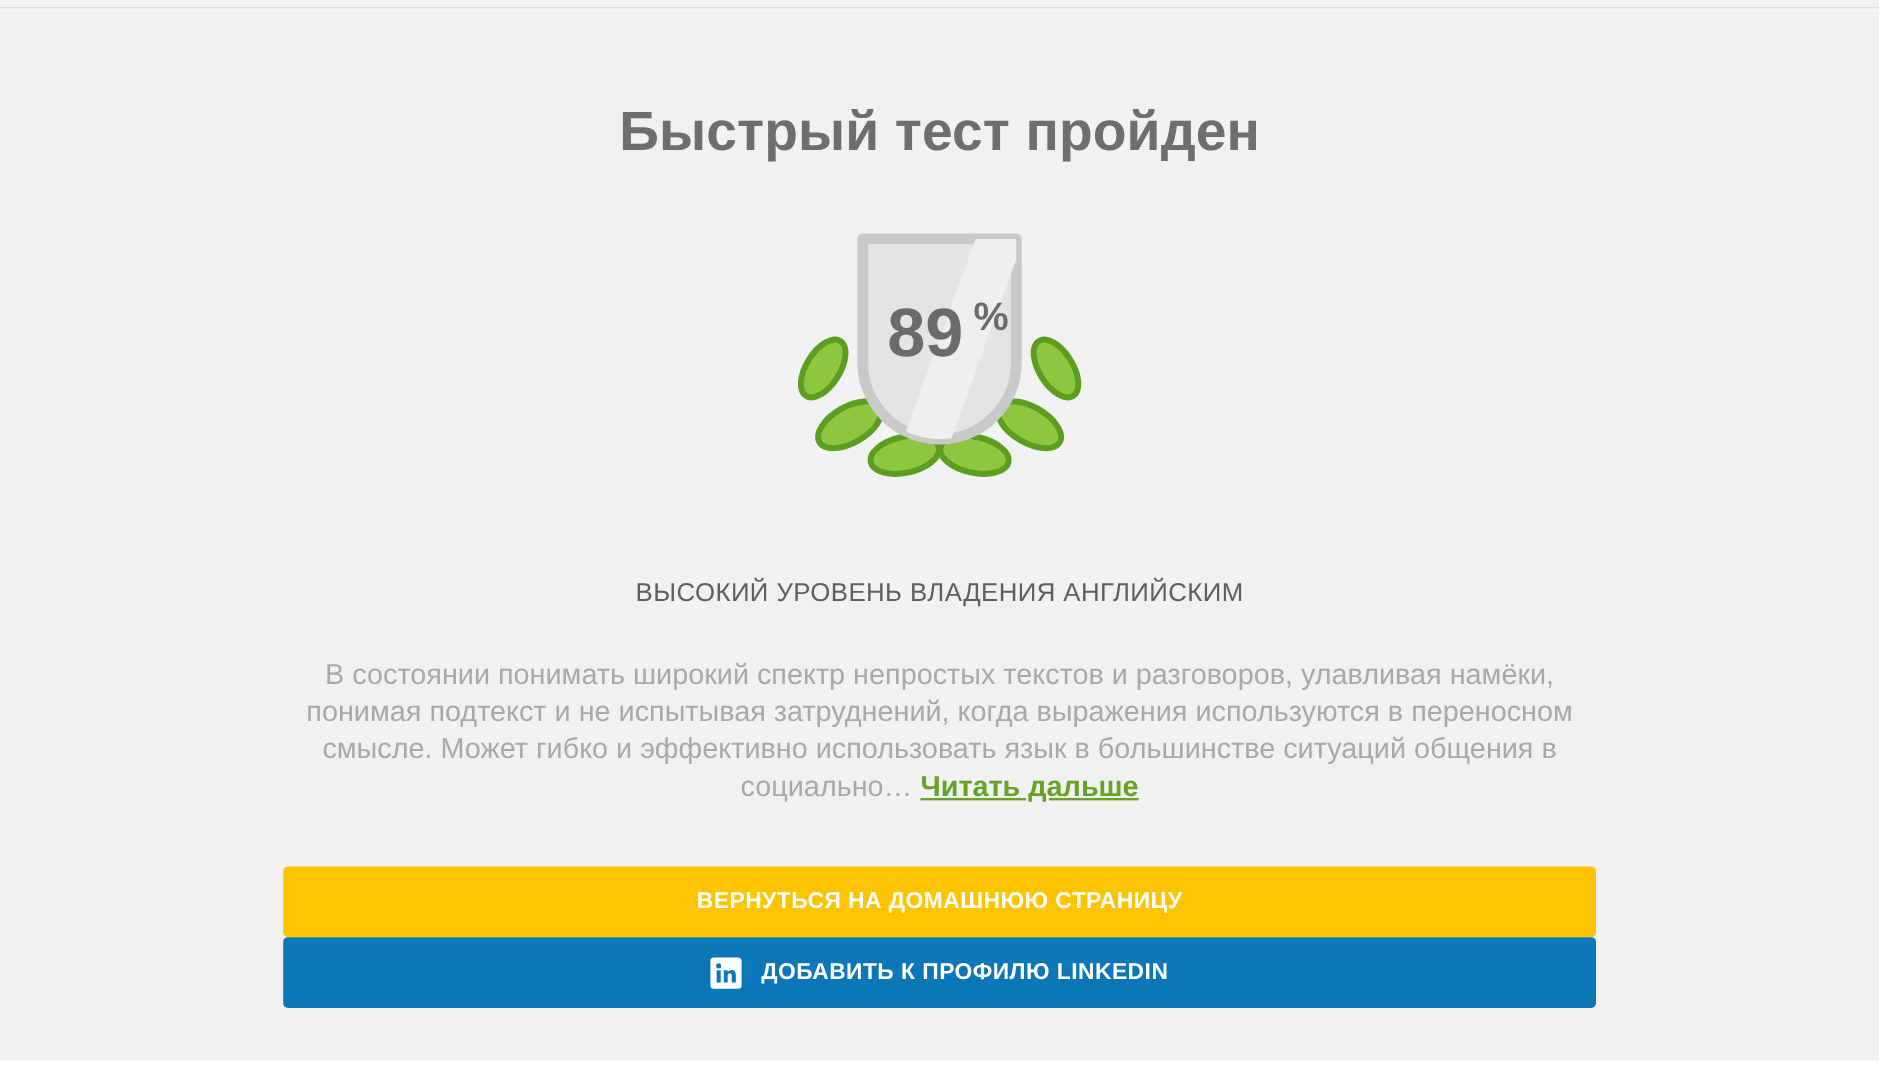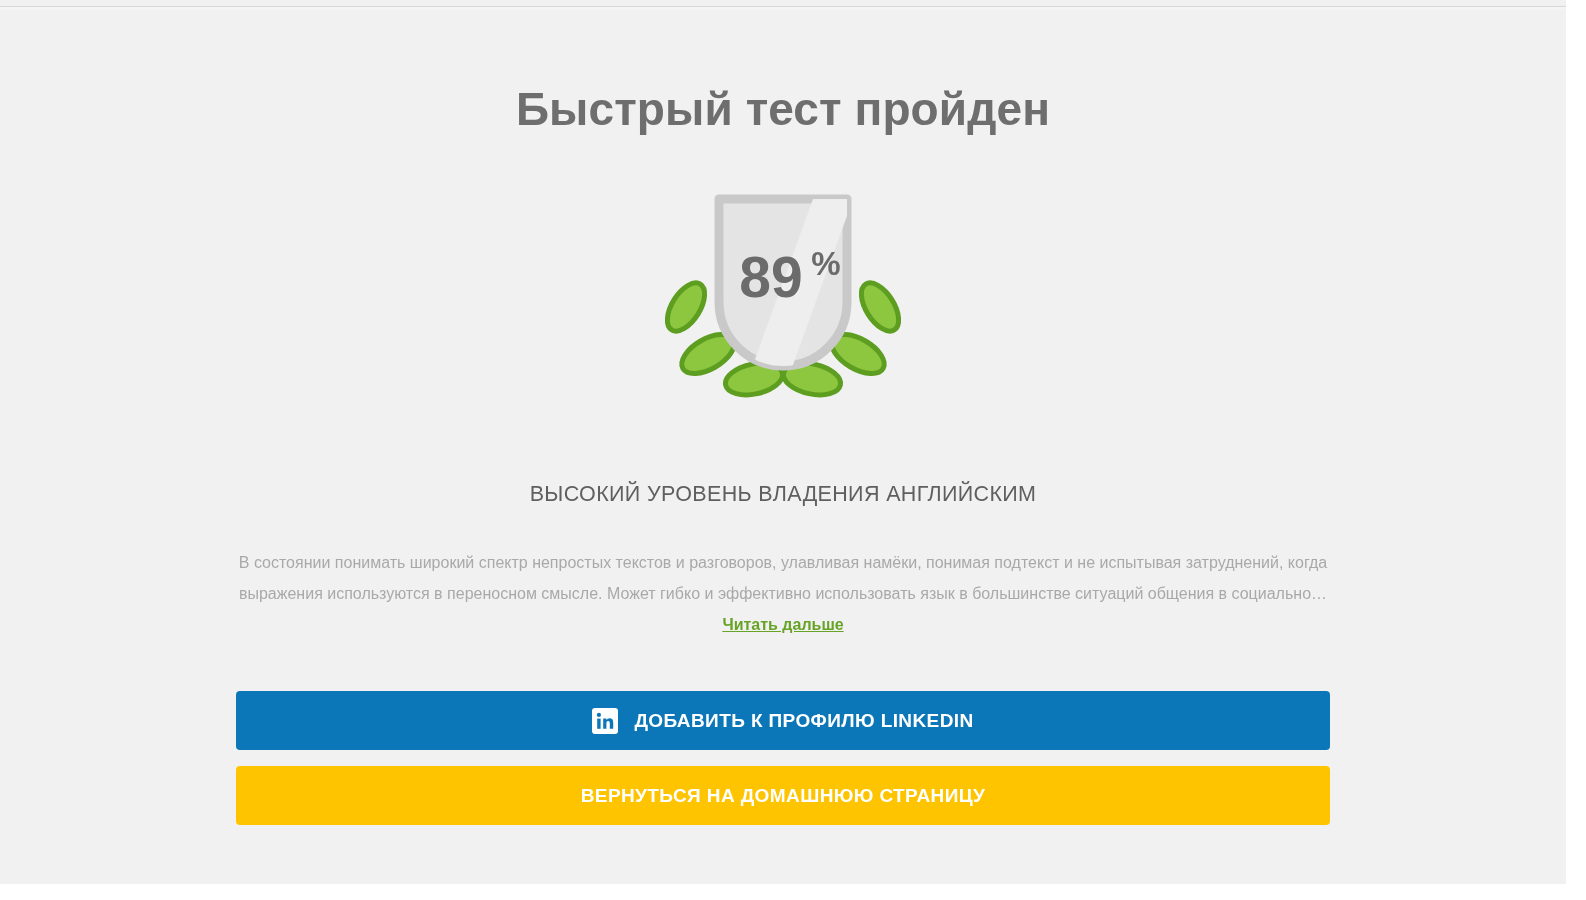--- a/index.html
+++ b/index.html
@@ -80,21 +80,21 @@
     font-weight: 400;
     color: #5f5f5f;
     letter-spacing: 0.35px;
     text-transform: uppercase;
   }
 
   .description {
     margin: 40px auto 0 auto;
     width: 1100px;
     text-align: center;
-    font-size: 16px;
+    font-size: 24px;
     line-height: 31px;
     color: #a9a9a9;
     font-weight: 400;
   }
   .read-more {
     color: #67a327;
     text-decoration: underline;
     font-weight: 600;
     white-space: nowrap;
     cursor: pointer;
@@ -206,33 +206,33 @@
     </div>
 
     <h2 class="level-title">ВЫСОКИЙ УРОВЕНЬ ВЛАДЕНИЯ АНГЛИЙСКИМ</h2>
 
     <p class="description">
       <span>В состоянии понимать широкий спектр непростых текстов и разговоров, улавливая намёки, понимая подтекст и не испытывая затруднений, когда выражения используются в переносном смысле. Может гибко и эффективно использовать язык в большинстве ситуаций общения в социально…</span>
       <span class="read-more">Читать дальше</span>
     </p>
 
     <div class="buttons">
+      <button class="btn btn-home">
+        <span>ВЕРНУТЬСЯ НА ДОМАШНЮЮ СТРАНИЦУ</span>
+      </button>
+
       <button class="btn btn-linkedin">
         <span class="li-icon">
           <svg width="20" height="20" viewBox="0 0 20 20" xmlns="http://www.w3.org/2000/svg">
             <rect x="2.2" y="7.6" width="3.4" height="10.2" fill="#0b77b8"></rect>
             <circle cx="3.9" cy="3.9" r="2.1" fill="#0b77b8"></circle>
             <path d="M8.2 7.6 h3.2 v1.5 a3.6 3.6 0 0 1 3.2 -1.8 c2.5 0 3.6 1.5 3.6 4.2 v6.3 h-3.4 v-5.6 c0 -1.4 -0.5 -2.1 -1.6 -2.1 c-1.2 0 -1.8 0.8 -1.8 2.2 v5.5 h-3.2 z" fill="#0b77b8"></path>
           </svg>
         </span>
         <span>ДОБАВИТЬ К ПРОФИЛЮ LINKEDIN</span>
       </button>
-
-      <button class="btn btn-home">
-        <span>ВЕРНУТЬСЯ НА ДОМАШНЮЮ СТРАНИЦУ</span>
-      </button>
     </div>
 
   </div>
 </div>
 
 <div class="right-gutter"></div>
 <div class="bottom-gutter"></div>
 
 </body></html>

